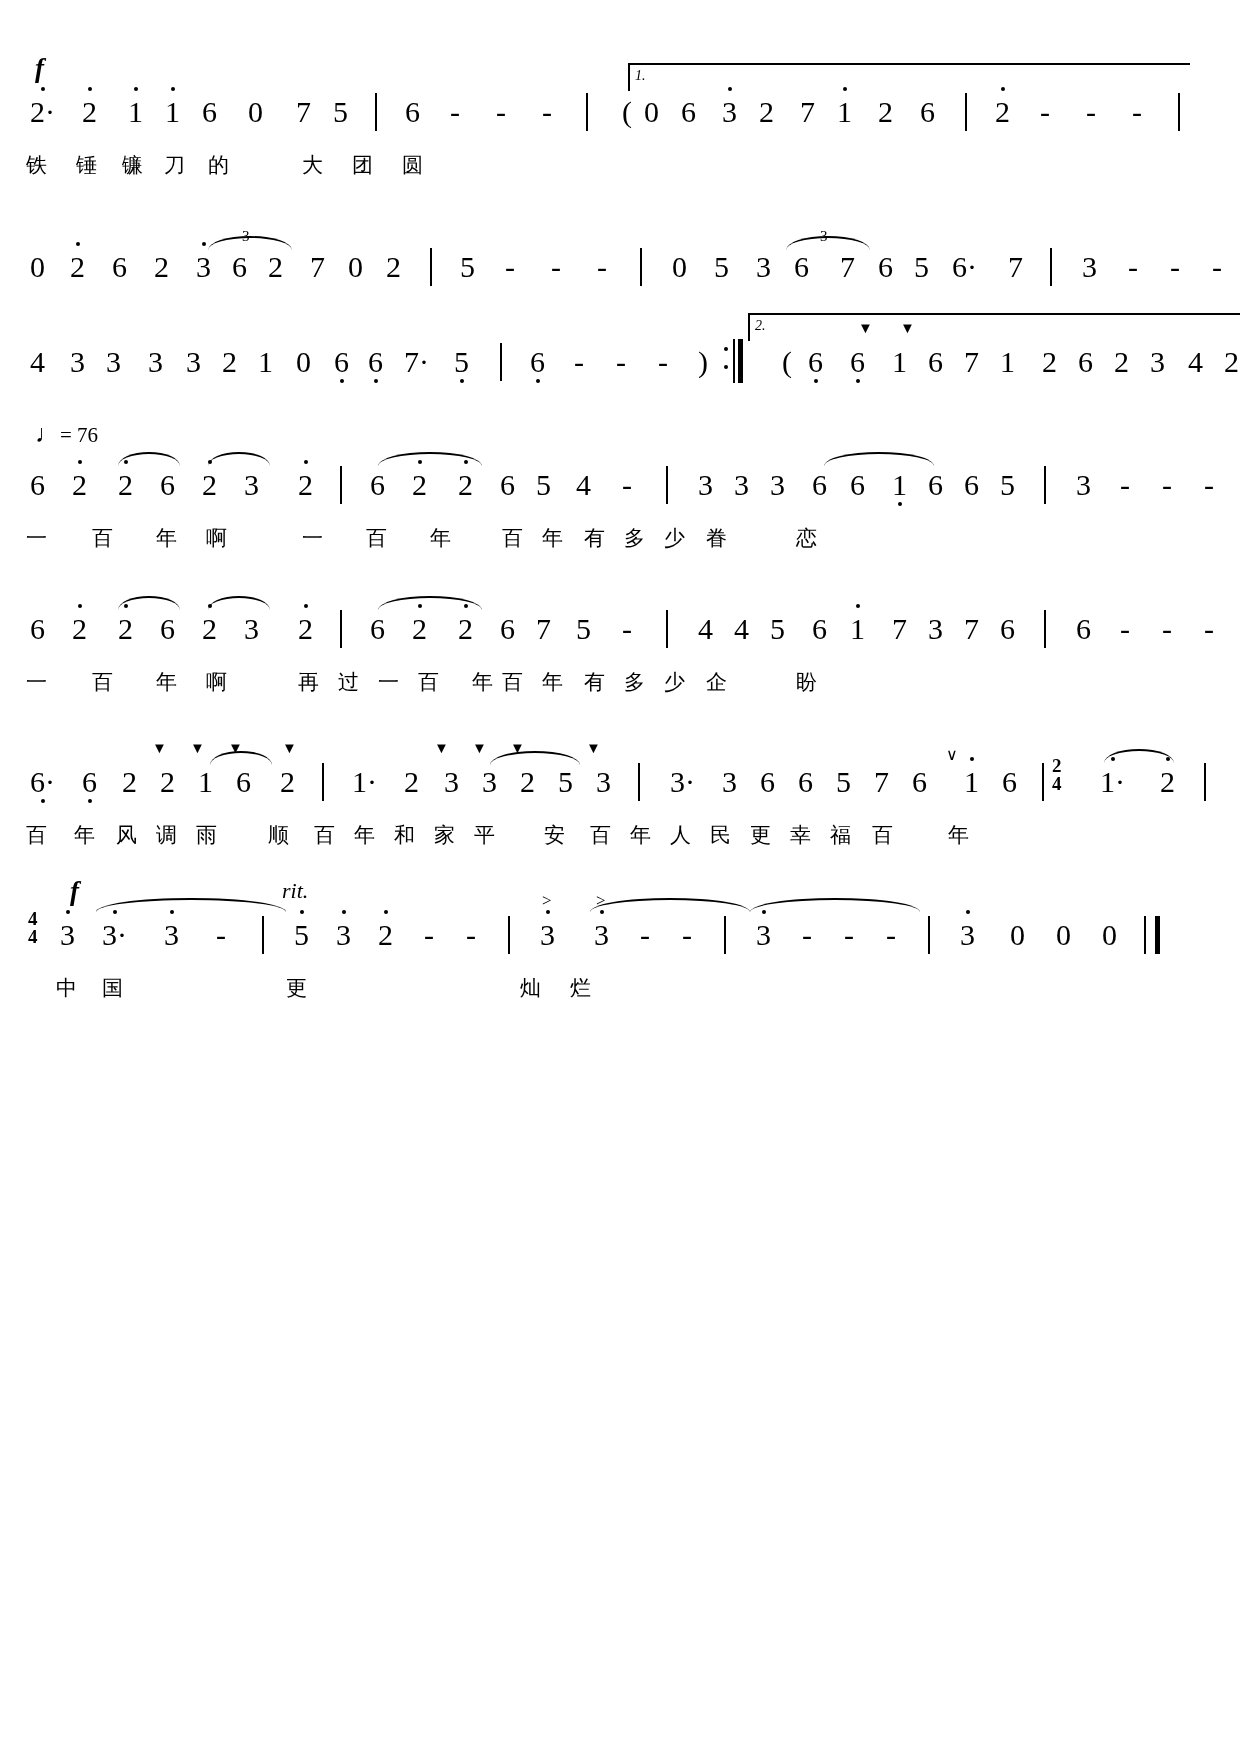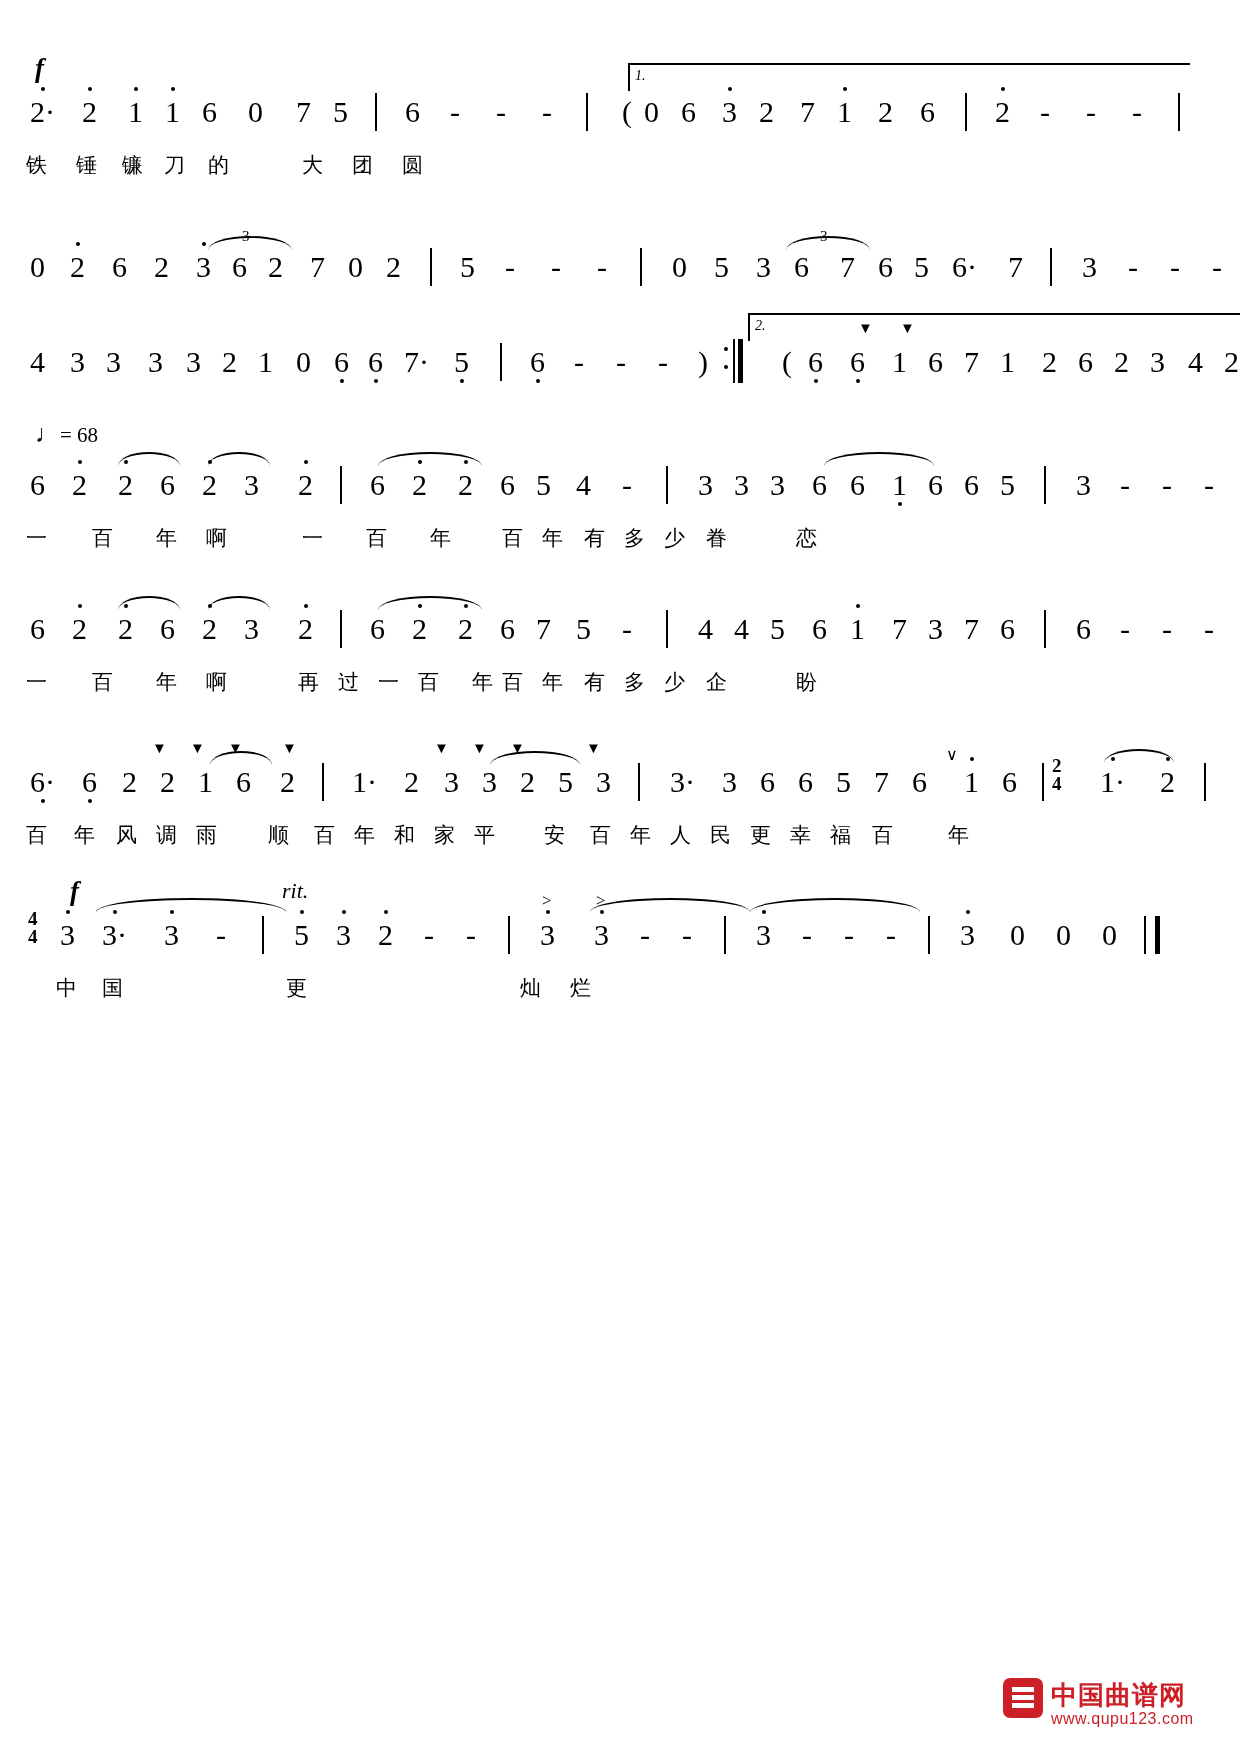--- a/index.html
+++ b/index.html
@@ -357,21 +357,21 @@
         <span class="tok" style="left: 1084px;">2</span>
         <span class="tok" style="left: 1120px;">3</span>
         <span class="tok" style="left: 1158px;">4</span>
         <span class="tok" style="left: 1194px;">2</span>
       </div>
     <div class="lyrics"></div>
   </div>
 
   <div class="system" id="sys4" style="top:468px;">
     <div class="tempo" style="left:5px; top:-48px;">
-      <span style="font-size:25px;">♩</span><span>= 68</span>
+      <span style="font-size:25px;">♩</span><span>= 76</span>
     </div>
     <div class="slur" style="left:88px; top:-16px; width:62px;"></div>
     <div class="slur" style="left:178px; top:-16px; width:62px;"></div>
     <div class="slur" style="left:348px; top:-16px; width:104px;"></div>
     <div class="slur" style="left:794px; top:-16px; width:110px;"></div>
     <div class="notes">
         <span class="tok" style="left: 0px;">6</span>
         <span class="tok dot-up" style="left: 42px;">2</span>
         <span class="tok dot-up" style="left: 88px;">2</span>
         <span class="tok" style="left: 130px;">6</span>
@@ -592,18 +592,13 @@
     <div class="lyrics">
         <span class="lyr" style="left: 26px;">中</span>
         <span class="lyr" style="left: 72px;">国</span>
         <span class="lyr" style="left: 256px;">更</span>
         <span class="lyr" style="left: 490px;">灿</span>
         <span class="lyr" style="left: 540px;">烂</span>
       </div>
   </div>
 
 
-  <div class="logo">
-    <div class="mark"></div>
-    <div class="cn">中国曲谱网</div>
-    <div class="url">www.qupu123.com</div>
-  </div>
 </div>
 
 </body></html>

